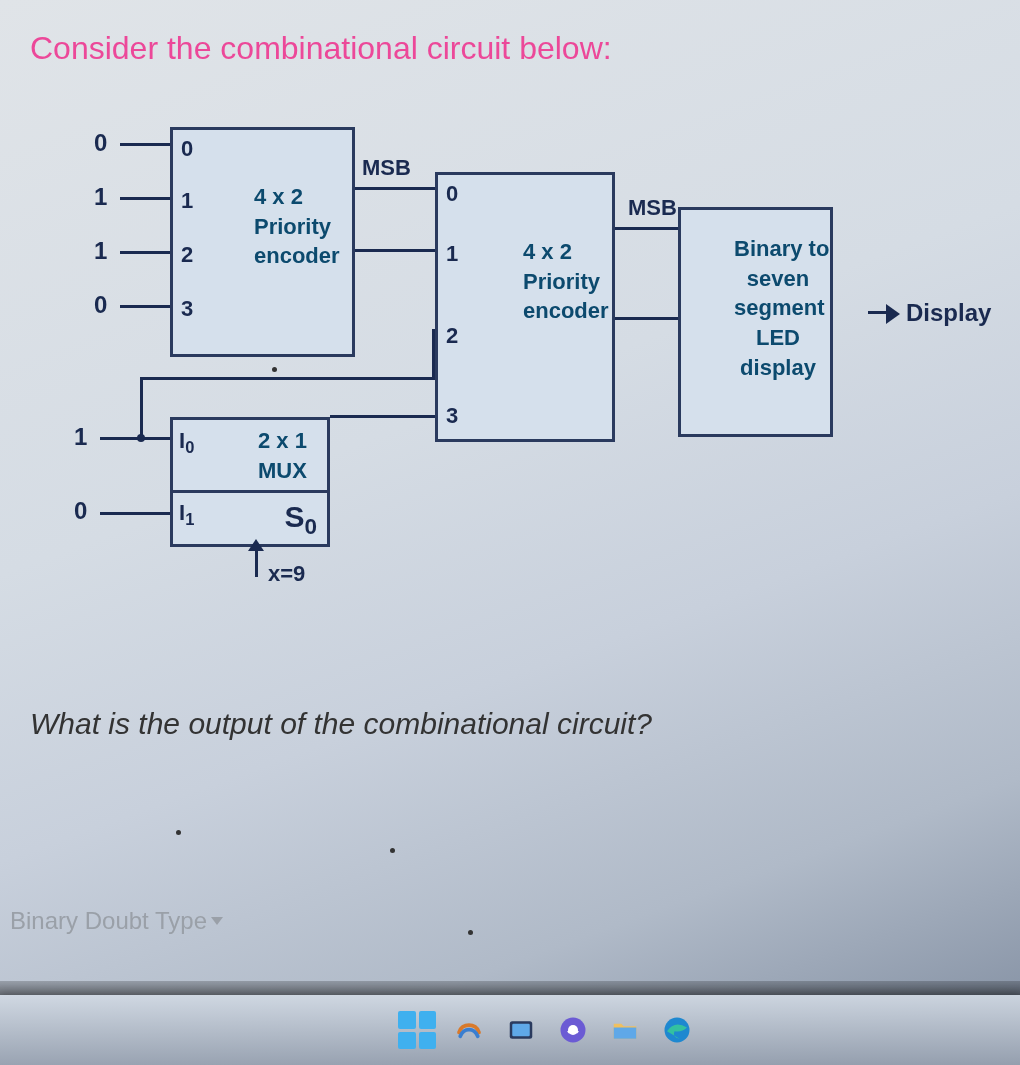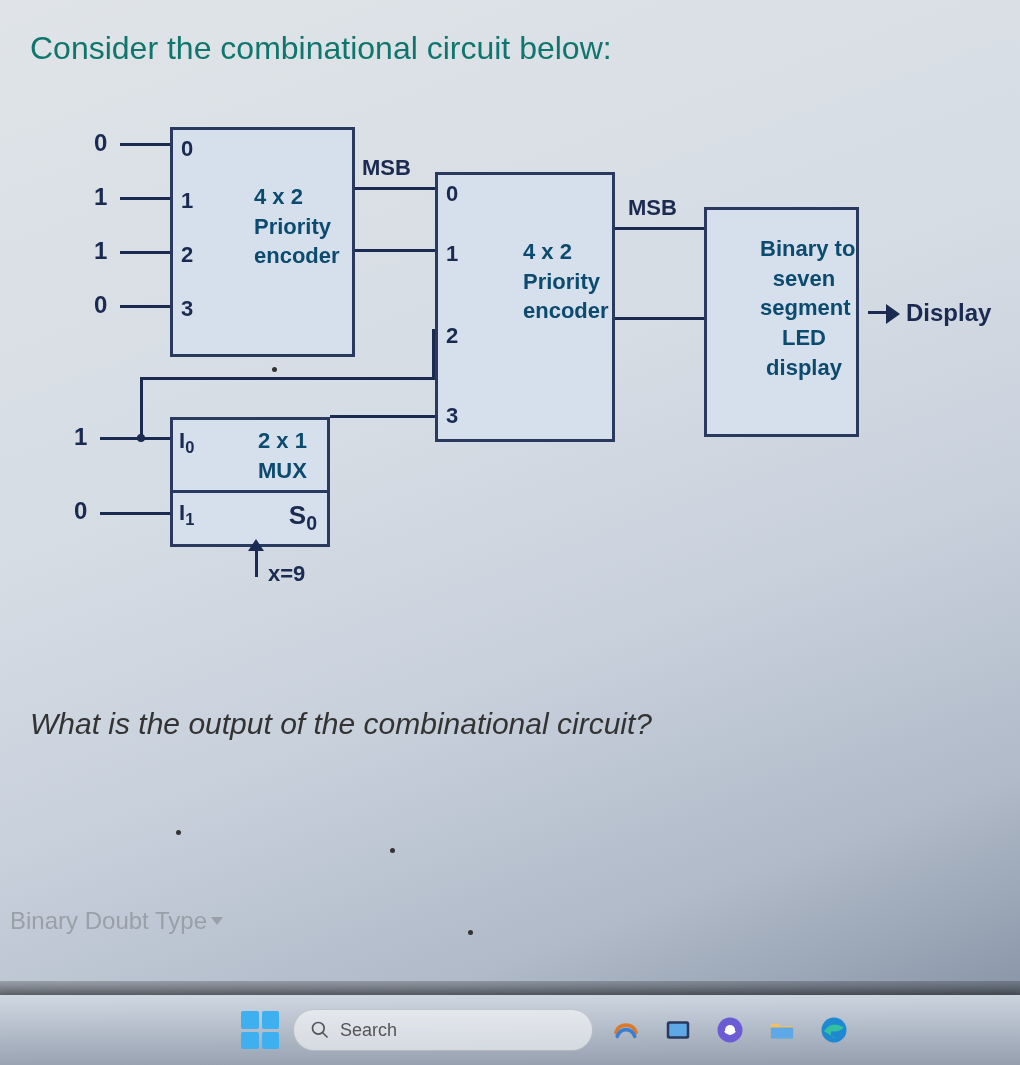--- a/index.html
+++ b/index.html
@@ -8,21 +8,21 @@
     font-family: Arial, sans-serif;
     background: linear-gradient(160deg, #e0e4e8 0%, #d5dce4 40%, #c8d0dc 60%, #b0bac8 80%, #8a96a8 95%);
     position: relative;
     overflow: hidden;
   }
   .content {
     padding: 30px 30px 0 30px;
   }
   .question-title {
     font-size: 32px;
-    color: #0f766e;
+    color: #ec4899;
     margin-bottom: 40px;
   }
   .diagram-area {
     position: relative;
     width: 940px;
     height: 580px;
     margin-left: 30px;
   }
   .block {
     position: absolute;
@@ -183,40 +183,40 @@
       <div class="title-lines" style="position:absolute; left:40px; top:62px; font-size:22px; text-align:left; white-space:pre;">4 x 2
 Priority
 encoder</div>
     </div>
 
     <div class="msb-label" style="left:568px; top:88px;">MSB</div>
 
     <div class="wire wire-h" style="left:555px; top:120px; width:95px;"></div>
     <div class="wire wire-h" style="left:555px; top:210px; width:95px;"></div>
 
-    <div class="block" style="left:644px; top:100px; width:155px; height:230px;text-decoration:underline;">
+    <div class="block" style="left:618px; top:100px; width:155px; height:230px;text-decoration:underline;">
       <div class="title-lines" style="position:absolute; left:8px; right:8px; top:24px; font-size:22px; white-space:pre;">Binary to
 seven
 segment
 LED
 display</div>
     </div>
 
     <div class="arrow-rd-outline" style="left:808px; top:196px;"></div>
     <div class="arrow-right" style="left:826px; top:197px;"></div>
     <div class="display-out" style="left:846px; top:192px;">Display</div>
 
     <div class="block" style="left:110px; top:310px; width:160px; height:130px;">
       <div style="position:absolute; left:6px; top:8px; font-size:22px; font-weight:700; color:#1a2a50;">I<span class="sub">0</span></div>
       <div class="title-lines" style="position:absolute; left:40px; top:6px; font-size:22px; white-space:pre; text-align:left;">2 x 1
 MUX</div>
 
       <div style="position:absolute; left:0; right:0; top:70px; height:3px; background:#2a3a5e;"></div>
       <div style="position:absolute; left:6px; top:80px; font-size:22px; font-weight:700; color:#1a2a50;">I<span class="sub">1</span></div>
-      <div style="position:absolute; right:10px; top:80px; font-size:26px; font-weight:700; color:#1a2a50;">S<span class="sub">0</span></div>
+      <div style="position:absolute; right:10px; top:80px; font-size:30px; font-weight:700; color:#1a2a50;">S<span class="sub">0</span></div>
     </div>
 
     <div class="wire wire-h" style="left:40px; top:330px; width:70px;"></div>
     <div class="io-val" style="left:14px; top:316px;">1</div>
     <div class="wire wire-h" style="left:40px; top:405px; width:70px;"></div>
     <div class="io-val" style="left:14px; top:390px;">0</div>
 
     <div class="wire wire-v" style="left:195px; top:440px; height:30px;"></div>
     <div class="arrow-up" style="left:188px; top:432px;"></div>
     <div class="io-val" style="left:208px; top:454px; font-size:22px;">x=9</div>
@@ -248,27 +248,20 @@
 <div class="dark-edge"></div>
 
 <div class="taskbar">
   <div class="flex-spacer"></div>
   <div class="start-btn">
     <div style="background:#3fb0ef;"></div>
       <div style="background:#3fb0ef;"></div>
     <div style="background:#3fb0ef;"></div>
       <div style="background:#3fb0ef;"></div>
   </div>
-  <div class="searchbox">
-    <svg width="20" height="20" viewBox="0 0 24 24" fill="none" stroke="#555" stroke-width="2">
-        <circle cx="10" cy="10" r="7"></circle>
-        <line x1="15" y1="15" x2="21" y2="21"></line>
-      </svg>
-    <span>Search</span>
-  </div>
   <div class="task-icon" style="font-size:26px;">
     <svg width="30" height="30" viewBox="0 0 24 24">
         <path d="M4 14 C6 6 18 6 20 14" fill="none" stroke="#d97a2b" stroke-width="3" stroke-linecap="round"></path>
         <path d="M5 17 C8 10 16 10 19 17" fill="none" stroke="#3a7ed0" stroke-width="3" stroke-linecap="round"></path>
       </svg>
   </div>
   <div class="task-icon">
     <svg width="30" height="30" viewBox="0 0 24 24">
         <rect x="3" y="5" width="18" height="14" rx="2" fill="#2a3a5e"></rect>
         <rect x="5" y="7" width="14" height="10" rx="1" fill="#5fa8e8"></rect>

